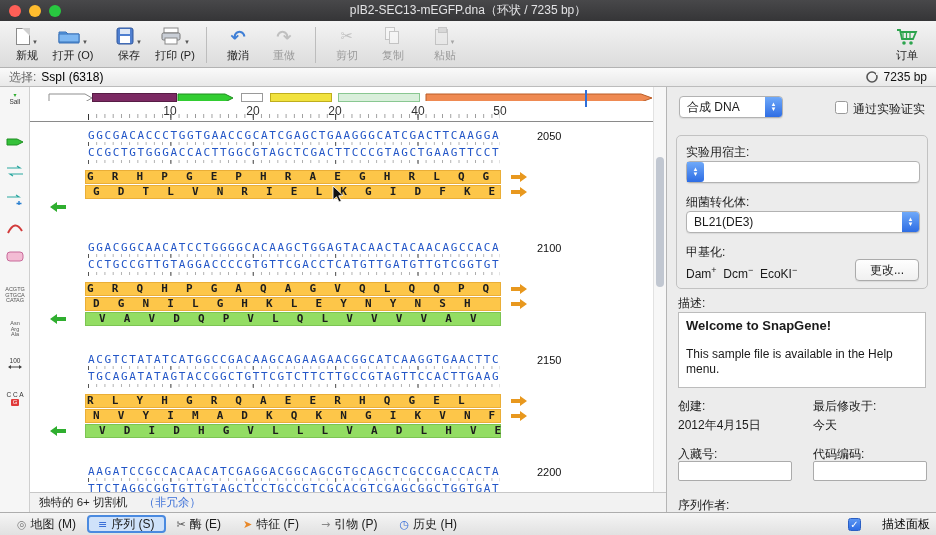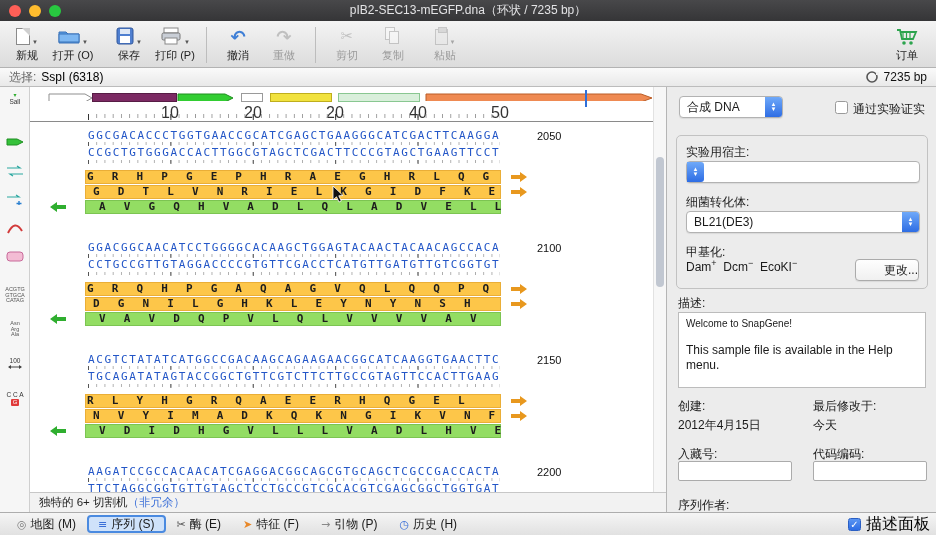--- a/index.html
+++ b/index.html
@@ -49,71 +49,71 @@
 .lt-5{font-size:5.5px;color:#555;line-height:5.5px;white-space:pre-line;text-align:center}
 .salI-mark{color:#2fae2f;font-size:6px;line-height:5px}
 .red-g{background:#e03a3a;color:#fff;font-size:6px;line-height:7px;padding:0 2px;border-radius:1px;margin-top:1px}
 
 
 .seq-area{position:absolute;left:30px;top:0;width:636px;height:100%;background:#fff;overflow:hidden}
 .feature-bar{position:absolute;top:3px;left:0;height:16px;right:13px}
 .fseg{position:absolute;top:3px;height:9px}
 .sel-line{position:absolute;top:0;width:2px;height:17px;background:#2f6fd8}
 .ruler-nums{position:absolute;top:17px;left:0;right:13px;height:10px}
-.rnum{position:absolute;transform:translateX(-50%);font-size:16px;color:#333}
+.rnum{position:absolute;transform:translateX(-50%);font-size:12px;color:#333}
 .ruler-ticks{position:absolute;top:27px;left:58px;width:412px;height:6px;
   background-image:linear-gradient(90deg,#333 1px,transparent 1px),linear-gradient(90deg,#999 1px,transparent 1px);
   background-size:82.4px 6px,8.24px 4px;background-repeat:repeat-x}
 .ruler-base{position:absolute;top:34px;left:0;right:13px;height:1px;background:#8a8a8a}
 .blocks{position:absolute;top:36px;left:0;right:13px;bottom:20px;overflow:hidden}
 .block{position:absolute;left:0;right:0;height:112px}
 .strand{position:absolute;left:58px;font-family:"DejaVu Sans Mono",monospace;font-size:11px;line-height:13px;letter-spacing:1.62px;color:#2356c7;white-space:pre}
 .strand.top{top:0}
 .strand.bottom{top:17px}
 .ticks{position:absolute;left:58px;width:412px;height:4px;
   background-image:linear-gradient(90deg,#555 1px,transparent 1px),linear-gradient(90deg,#aaa 1px,transparent 1px);
   background-size:82.4px 4px,8.24px 3px;background-repeat:repeat-x}
 .pos{position:absolute;left:507px;top:1px;font-size:11px;color:#111}
 .aa{position:absolute;left:55px;width:416px;height:14px;line-height:14px;font-family:"DejaVu Sans Mono",monospace;font-size:11px;font-weight:bold;letter-spacing:5.74px;white-space:pre;color:#1d1d1d;overflow:hidden}
 .aa.orange{background:#fdc649;box-shadow:inset 0 0 0 1px #eaae37}
 .aa.green{background:#93dd63;box-shadow:inset 0 0 0 1px #7cc452}
 .aa.f1{padding-left:2px}.aa.f2{padding-left:8px}.aa.f3{padding-left:14px}
 .arrR{position:absolute;left:481px}
 .arrL{position:absolute;left:20px}
 .status-bar{position:absolute;bottom:0;left:0;right:0;height:20px;background:#f2f2f2;border-top:1px solid #c7c7c7;display:flex;align-items:center;padding-left:9px;font-size:11.5px;color:#222}
-.status-bar .lnk{color:#3a6fd8;margin-left:0}
+.status-bar .lnk{color:#3a6fd8;margin-left:16px}
 .vscroll{position:absolute;right:0;top:0;bottom:20px;width:13px;background:#f7f7f7;border-left:1px solid #e2e2e2}
 .vthumb{position:absolute;left:2px;top:70px;width:8px;height:130px;border-radius:5px;background:#c1c7d1}
 .cursor-svg{position:absolute;z-index:5}
 
 
 .right-panel{position:absolute;left:666px;top:0;width:270px;height:100%;background:#ececec;border-left:1px solid #b5b5b5;font-size:12px;color:#1a1a1a}
 .dd{position:absolute;background:#fff;border:1px solid #b2b2b2;border-radius:4px;height:22px;display:flex;align-items:center;box-shadow:0 1px 1px rgba(0,0,0,.08)}
 .dd .dlbl{flex:1;padding:0 7px;white-space:nowrap;overflow:hidden}
 .dd .step{width:17px;height:20px;border-radius:0 3px 3px 0;background:linear-gradient(#6fa9f9,#2e6de4);color:#fff;display:flex;flex-direction:column;align-items:center;justify-content:center;font-size:6px;line-height:5px}
 .cb{position:absolute;width:13px;height:13px;background:#fff;border:1px solid #9a9a9a;border-radius:2.5px}
 .cb.checked{background:linear-gradient(#5a95f2,#2e6de4);border-color:#2a5fc4;color:#fff;font-size:10px;line-height:12px;text-align:center}
 .rp-lbl{position:absolute;white-space:nowrap}
 .groupbox{position:absolute;left:9px;top:48px;width:252px;height:154px;border:1px solid #c2c2c2;border-radius:5px}
 .meth{font-size:12px}
 .meth sup{font-size:9px}
-.btn{position:absolute;background:linear-gradient(#fefefe,#f0f0f0);border:1px solid #ababab;border-radius:4px;font-size:12px;text-align:right;line-height:20px;box-shadow:0 1px 1px rgba(0,0,0,.08)}
+.btn{position:absolute;background:linear-gradient(#fefefe,#f0f0f0);border:1px solid #ababab;border-radius:4px;font-size:12px;text-align:center;line-height:20px;box-shadow:0 1px 1px rgba(0,0,0,.08)}
 .descbox{position:absolute;left:11px;top:225px;width:248px;height:76px;background:#fff;border:1px solid #bcbcbc;padding:5px 7px;overflow:hidden}
-.desc-title{font-weight:normal;font-size:10px}
+.desc-title{font-weight:bold;font-size:13px}
 .desc-body{font-size:12px;margin-top:14px;line-height:15px}
 .inp{position:absolute;height:20px;background:#fff;border:1px solid #ababab;border-radius:2px}
 
 
 .bottom-bar{position:absolute;bottom:0;left:0;right:0;height:23px;background:linear-gradient(#f5f5f5,#e1e1e1);border-top:1px solid #adadad;display:flex;align-items:center;padding:0 6px}
 .tab{display:flex;align-items:center;gap:4px;height:18px;padding:0 9px;border-radius:4px;font-size:12px;color:#1a1a1a;border:2px solid transparent;cursor:default}
 .tab.selected{background:#cfe2fa;border-color:#4a8ae0}
 .tab .tic{font-family:"DejaVu Sans",sans-serif;font-size:11px;line-height:11px}
 .tic0{color:#7a7a7a}.tic1{color:#3a6fd8}.tic2{color:#555}.tic3{color:#e8882a}.tic4{color:#888}.tic5{color:#3a6fd8}
 .bspacer{flex:1}
-.panel-cb-lbl{margin-left:5px;font-size:16px}
+.panel-cb-lbl{margin-left:21px;font-size:12px}
 </style>
 </head>
 <body>
 
 <div class="window">
 
   <div class="titlebar">
     <div class="traffic">
       <span class="tl red"></span>
       <span class="tl yellow"></span>
@@ -307,21 +307,20 @@
       <div class="blocks">
 
         <div class="block" style="top:6px">
           <div class="strand top">GGCGACACCCTGGTGAACCGCATCGAGCTGAAGGGCATCGACTTCAAGGA</div>
           <div class="ticks" style="top:13px"></div>
           <div class="strand bottom">CCGCTGTGGGACCACTTGGCGTAGCTCGACTTCCCGTAGCTGAAGTTCCT</div>
           <div class="ticks" style="top:31px"></div>
           <div class="pos">2050</div>
           <div class="aa orange f1" style="top:41px">G R H P G E P H R A E G H R L Q G</div>
           <div class="aa orange f2" style="top:56px">G D T L V N R I E L K G I D F K E</div>
-          <div class="aa green f3" style="top:71px">A V G Q H V A D L Q L A D V E L L</div>
           <svg class="arrR" style="top:43px" width="16" height="10">
               <polygon points="0,3 9,3 9,0 16,5 9,10 9,7 0,7" fill="#e8981e"></polygon>
             </svg>
           <svg class="arrR" style="top:58px" width="16" height="10">
               <polygon points="0,3 9,3 9,0 16,5 9,10 9,7 0,7" fill="#e8981e"></polygon>
             </svg>
           <svg class="arrL" style="top:73px" width="16" height="10">
               <polygon points="16,3 7,3 7,0 0,5 7,10 7,7 16,7" fill="#2fae2f"></polygon>
             </svg>
         </div>
@@ -402,21 +401,21 @@
         <span class="rp-lbl" style="left:9px;top:8px">实验用宿主:</span>
         <div class="dd" style="left:9px;top:25px;width:234px">
           <span class="step">▲<br>▼</span>
         </div>
         <span class="rp-lbl" style="left:9px;top:58px">细菌转化体:</span>
         <div class="dd" style="left:9px;top:75px;width:234px">
           <span class="dlbl">BL21(DE3)</span>
           <span class="step">▲<br>▼</span>
         </div>
         <span class="rp-lbl" style="left:9px;top:108px">甲基化:</span>
-        <span class="rp-lbl meth" style="left:9px;top:122px">
+        <span class="rp-lbl meth" style="left:9px;top:129px">
           <span><span>Dam</span><sup>+</sup></span>&nbsp;
           <span><span>Dcm</span><sup>−</sup></span>&nbsp;
           <span><span>EcoKI</span><sup>−</sup></span>
         </span>
         <div class="btn" style="left:178px;top:123px;width:64px;height:22px">更改...</div>
       </div>
 
       <span class="rp-lbl" style="left:11px;top:208px">描述:</span>
       <div class="descbox">
         <div class="desc-title">Welcome to SnapGene!</div>

